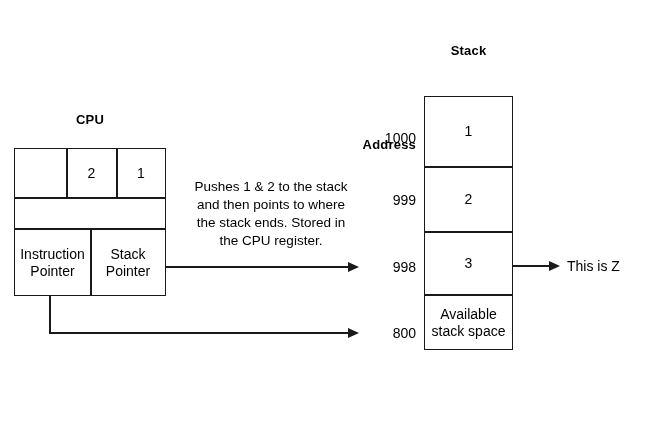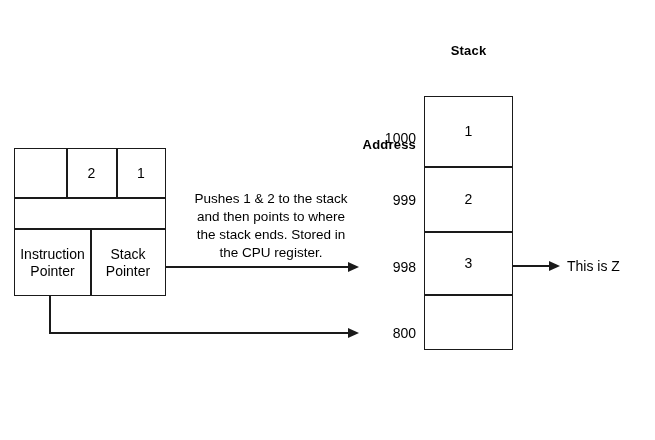--- a/index.html
+++ b/index.html
@@ -80,20 +80,21 @@
   .note {
     font-size: 14px;
     white-space: nowrap;
   }
 </style>
 </head>
 <body>
 
 <div id="canvas">
 
+  <div class="abs heading" style="left:14px; top:112px; width:152px;">CPU</div>
 
   <div class="abs box" style="left:14px; top:148px; width:152px; height:148px;"></div>
 
   <div class="abs cell" style="left:15px; top:149px; width:51px; height:48px;"></div>
   <div class="abs cell" style="left:67px; top:149px; width:49px; height:48px;">2</div>
   <div class="abs cell" style="left:117px; top:149px; width:48px; height:48px;">1</div>
 
   <div class="abs vline" style="left:66px; top:148px; height:50px;"></div>
   <div class="abs vline" style="left:116px; top:148px; height:50px;"></div>
 
@@ -103,21 +104,21 @@
 
   <div class="abs hline" style="left:14px; top:228px; width:152px;"></div>
 
   <div class="abs cell" style="left:15px; top:230px; width:75px; height:65px; white-space:pre-line;">Instruction
 Pointer</div>
   <div class="abs cell" style="left:91px; top:230px; width:74px; height:65px; white-space:pre-line;">Stack
 Pointer</div>
 
   <div class="abs vline" style="left:90px; top:228px; height:68px;"></div>
 
-  <div class="abs para" style="left:178px; top:178px; width:186px;margin-top:12px;">Pushes 1 &amp; 2 to the stack
+  <div class="abs para" style="left:178px; top:178px; width:186px;">Pushes 1 &amp; 2 to the stack
 and then points to where
 the stack ends. Stored in
 the CPU register.</div>
 
   <div class="abs hline" style="left:166px; top:266px; width:182px;"></div>
   <div class="abs arrowhead" style="left:348px; top:261.5px;"></div>
 
   <div class="abs vline" style="left:49px; top:296px; height:38px;"></div>
   <div class="abs hline" style="left:49px; top:332px; width:299px;"></div>
   <div class="abs arrowhead" style="left:348px; top:327.5px;"></div>
@@ -136,18 +137,20 @@
 
   <div class="abs cell" style="left:425px; top:97px; width:87px; height:69px;">1</div>
   <div class="abs hline" style="left:424px; top:166px; width:89px;"></div>
 
   <div class="abs cell" style="left:425px; top:168px; width:87px; height:63px;">2</div>
   <div class="abs hline" style="left:424px; top:231px; width:89px;"></div>
 
   <div class="abs cell" style="left:425px; top:233px; width:87px; height:61px;">3</div>
   <div class="abs hline" style="left:424px; top:294px; width:89px;"></div>
 
+  <div class="abs cell" style="left:425px; top:296px; width:87px; height:53px; white-space:pre-line;">Available
+stack space</div>
 
   <div class="abs hline" style="left:513px; top:265px; width:38px;"></div>
   <div class="abs arrowhead" style="left:549px; top:260.5px;"></div>
   <div class="abs note" style="left:567px; top:258px;">This is Z</div>
 
 </div>
 
 </body></html>

